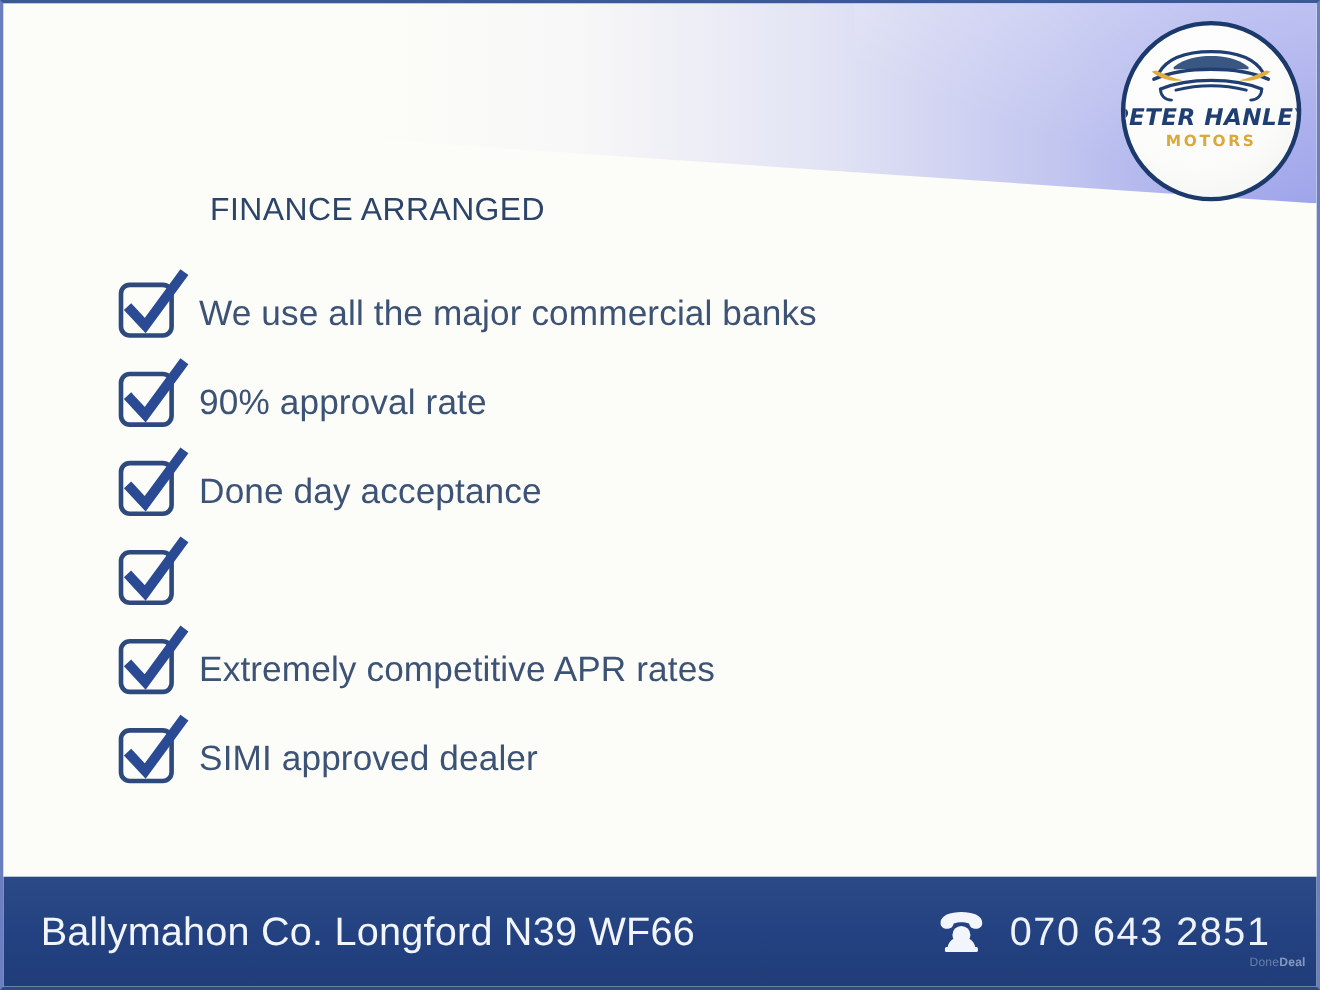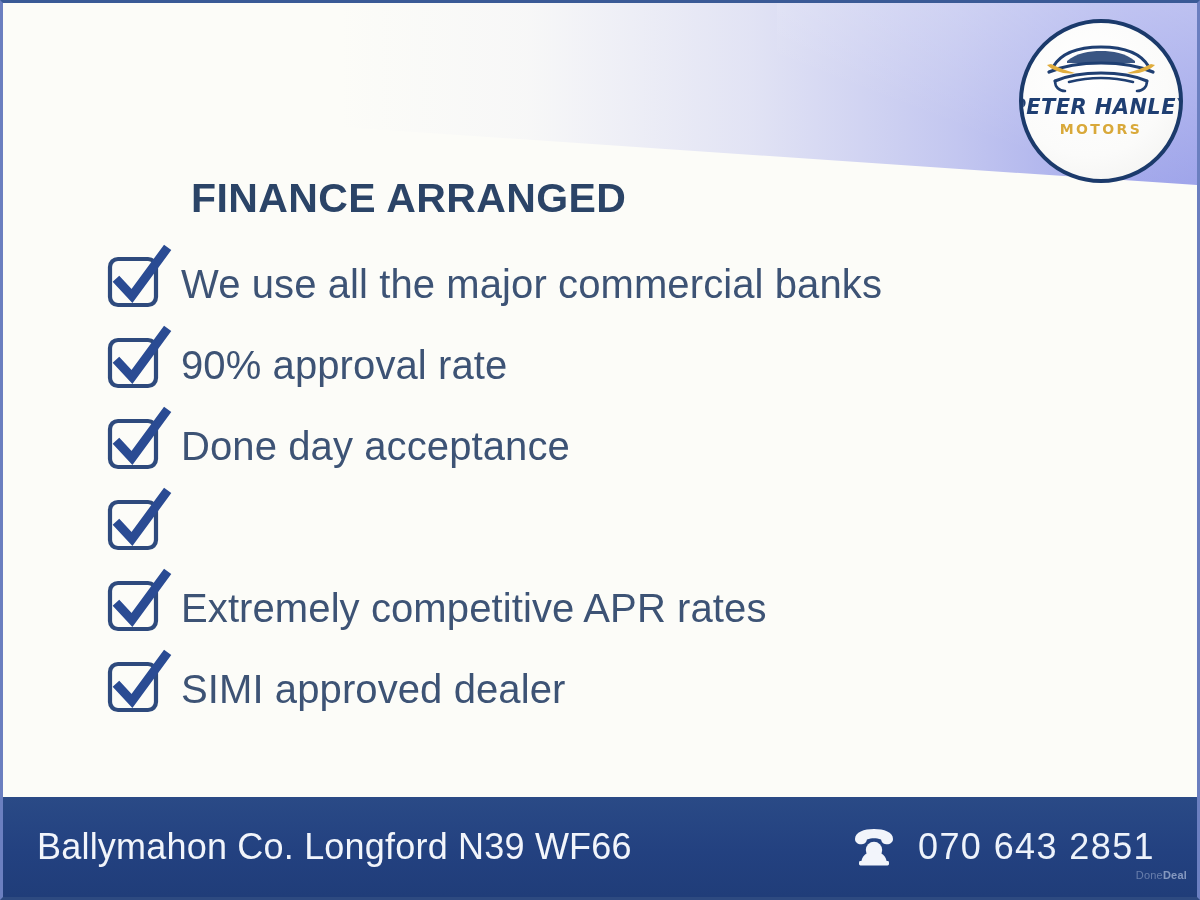--- a/index.html
+++ b/index.html
@@ -96,22 +96,22 @@
     white-space: nowrap;
     text-shadow: 0 1px 0 rgba(255,255,255,0.7);
     text-align: center;
   }
 
   
   .headline {
     position: absolute;
     left: 188px;
     top: 172px;
-    font-size: 41px;
-    font-weight: 700;
+    font-size: 29px;
+    font-weight: 400;
     letter-spacing: 0.4px;
     color: #2b4467;
     white-space: nowrap;
   }
 
   
   .features {
     position: absolute;
     left: 104px;
     top: 240px;
@@ -131,21 +131,21 @@
   }
   .check svg {
     position: absolute;
     left: 0;
     top: -6px;
     width: 62px;
     height: 64px;
     overflow: visible;
   }
   .feature-text {
-    font-size: 40px;
+    font-size: 32px;
     font-weight: 400;
     color: #3d5375;
     letter-spacing: 0.1px;
     white-space: nowrap;
     line-height: 1;
   }
 
   
   .footer {
     position: absolute;

